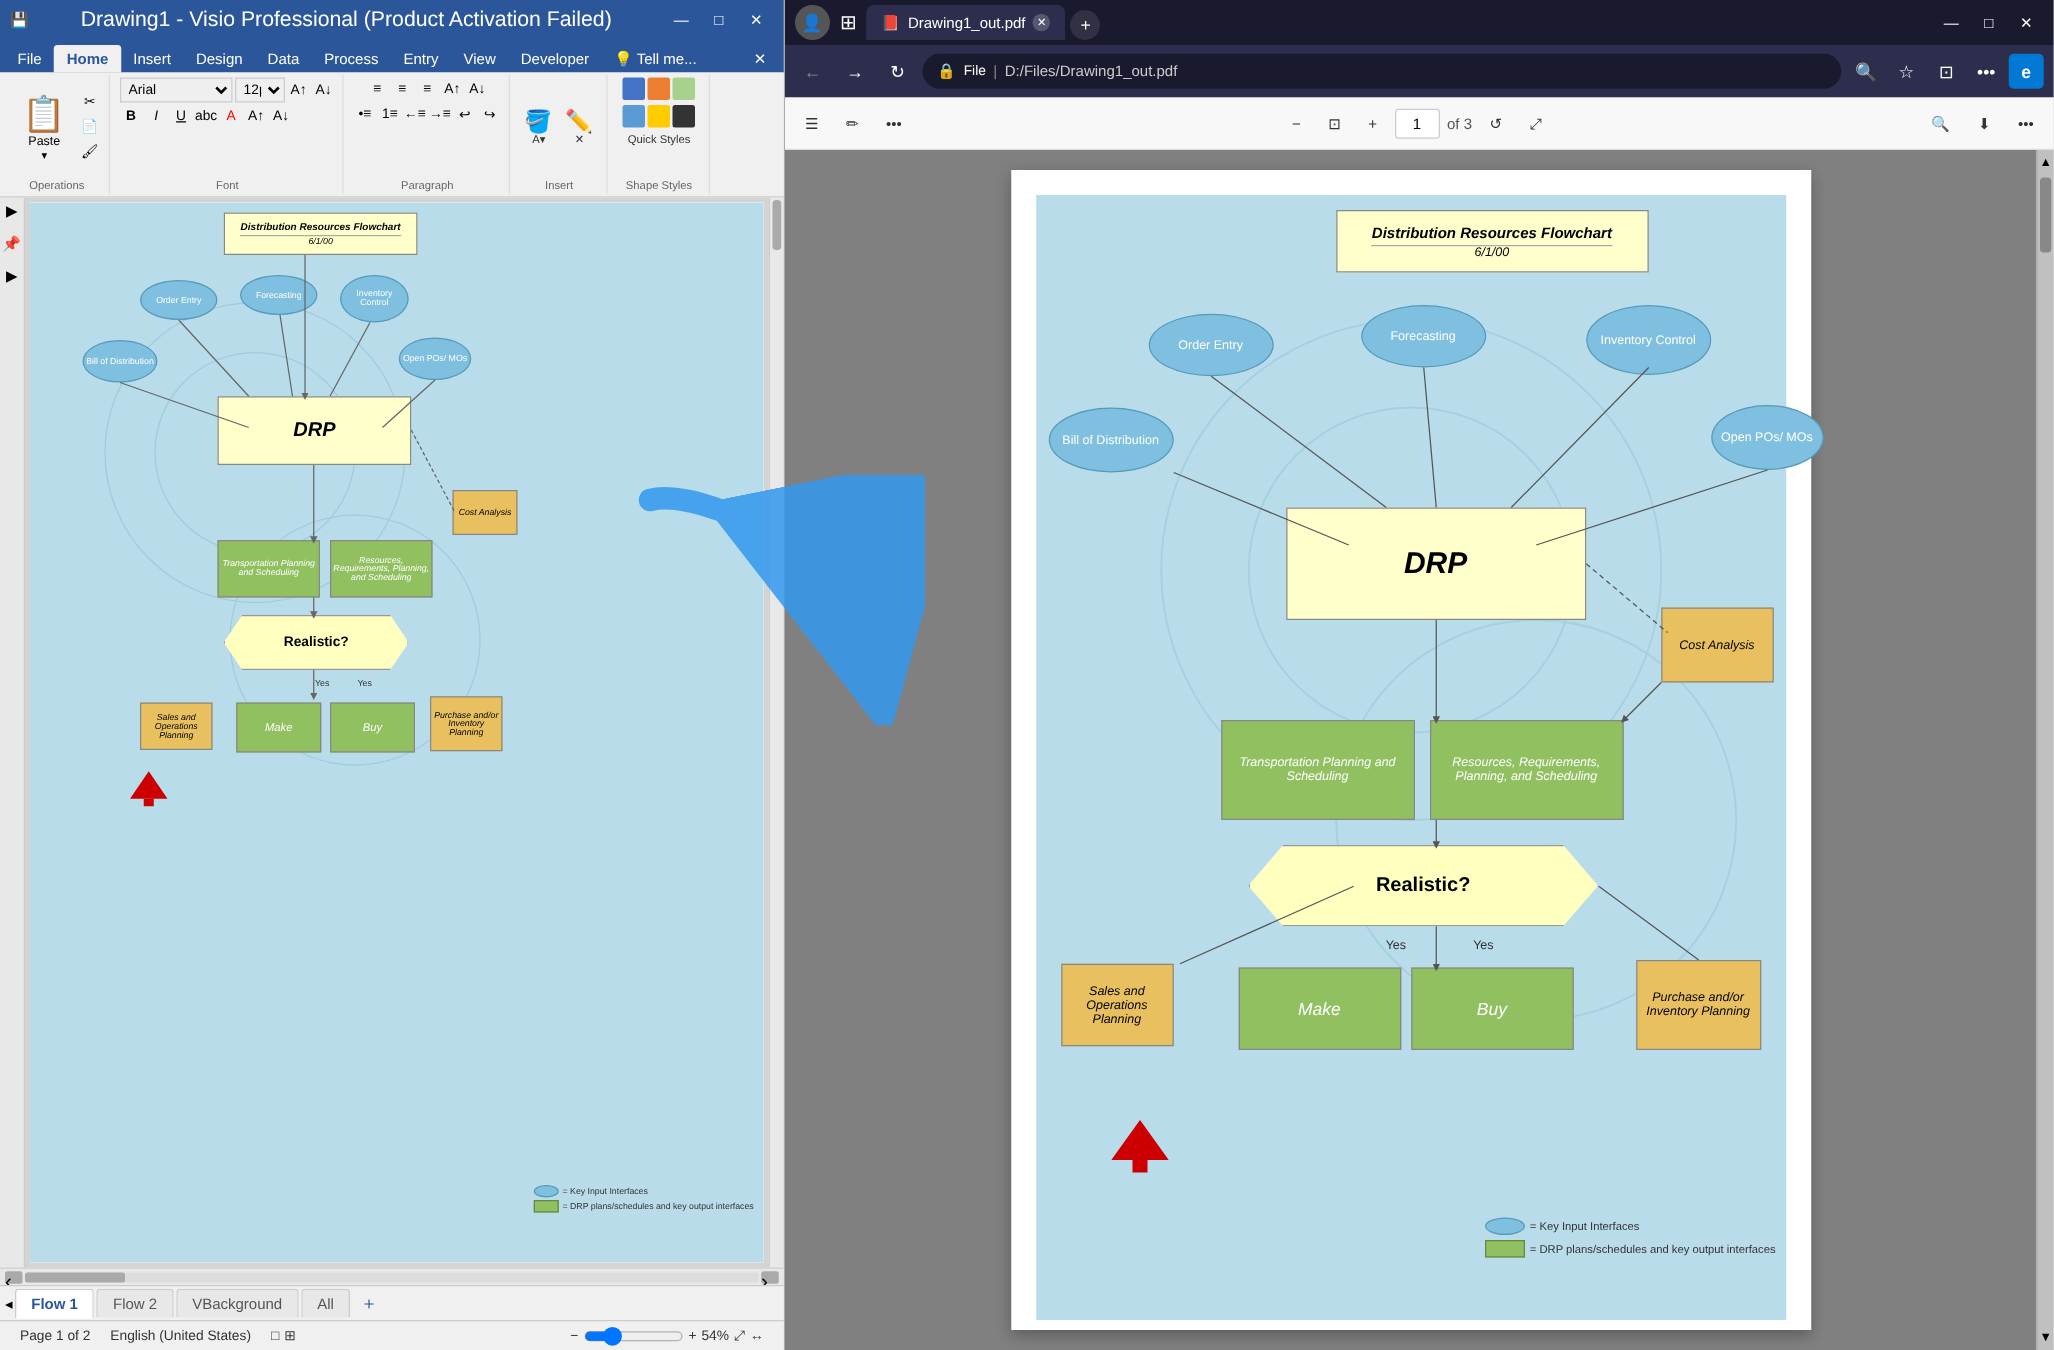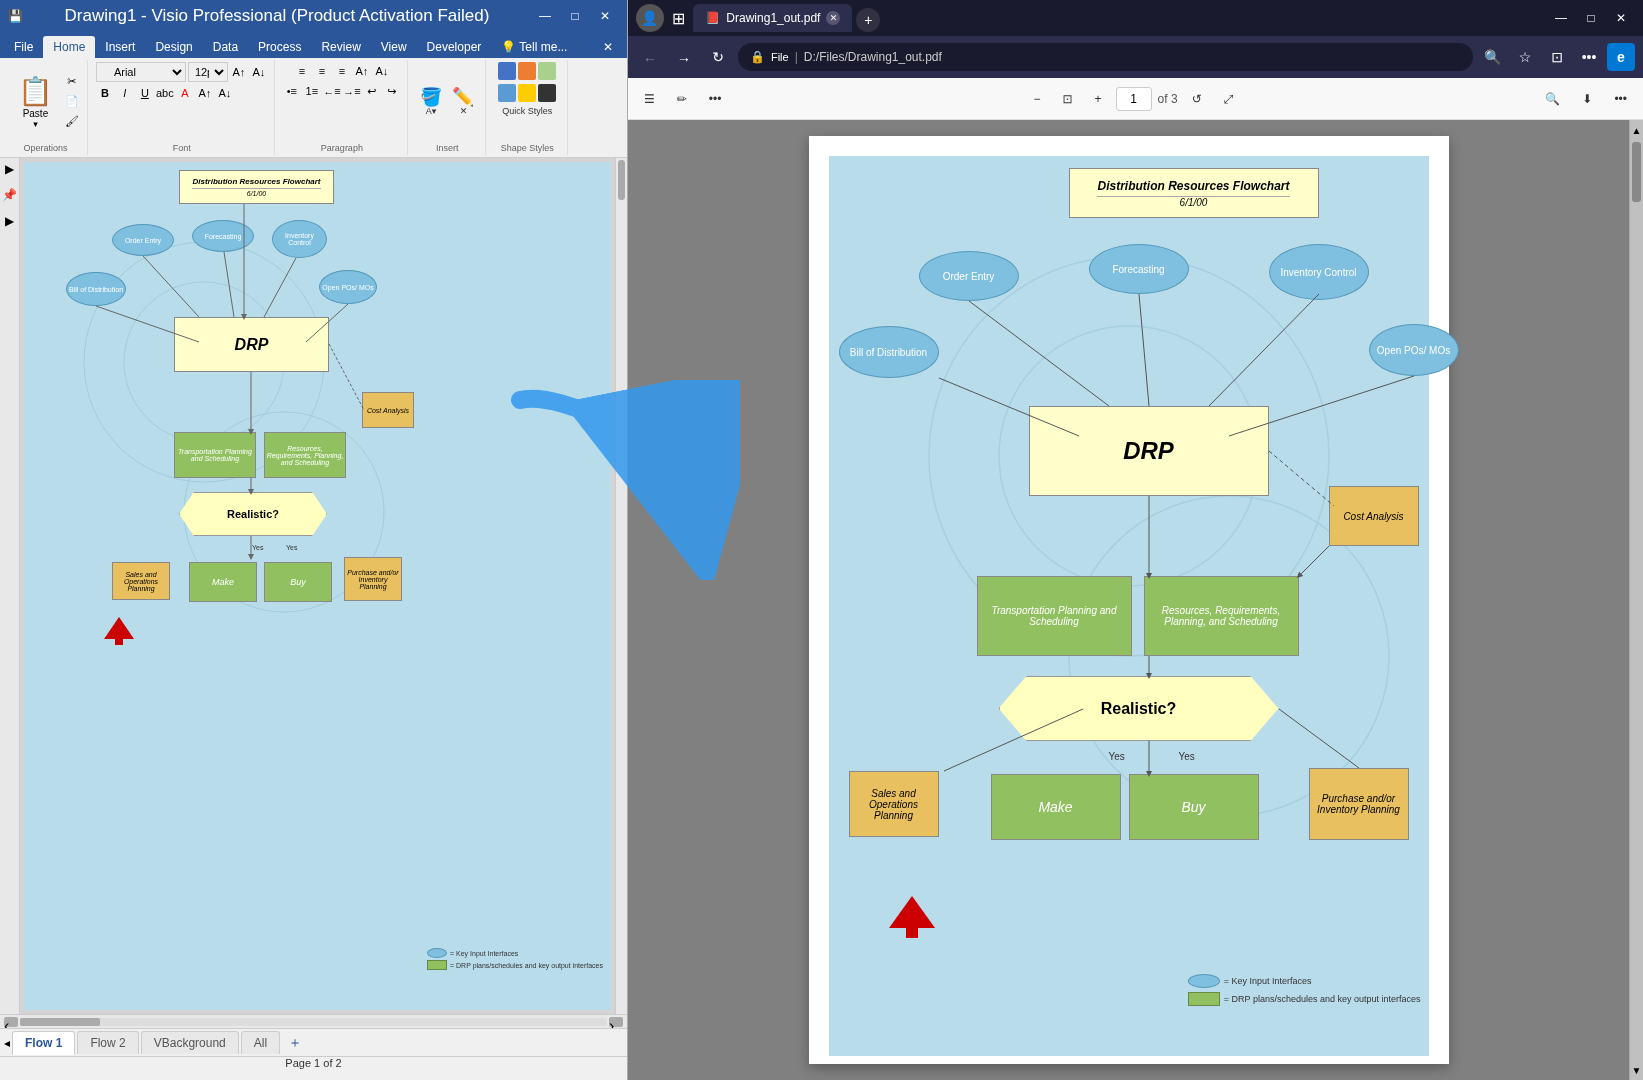--- a/index.html
+++ b/index.html
@@ -37,21 +37,21 @@
     .ribbon-tab {
       padding: 4px 10px;
       font-size: 12px;
       color: white;
       cursor: pointer;
       border-radius: 3px 3px 0 0;
     }
     .ribbon-tab.active {
       background: #f0f0f0;
       color: #2b579a;
-      font-weight: normal;
+      font-weight: bold;
     }
 
     .ribbon-bar {
       height: 100px;
       background: #f0f0f0;
       border-bottom: 1px solid #ccc;
       display: flex;
       align-items: stretch;
       padding: 2px 4px;
       gap: 2px;
@@ -100,21 +100,21 @@
       cursor: pointer;
       border-radius: 3px;
       font-size: 10px;
     }
     .font-row { display: flex; align-items: center; gap: 2px; }
     .font-select {
       width: 90px;
       height: 20px;
       font-size: 11px;
       border: 1px solid #ccc;
-      padding: 0 13px;
+      padding: 0 2px;
     }
     .font-size-select {
       width: 40px;
       height: 20px;
       font-size: 11px;
       border: 1px solid #ccc;
       padding: 0 2px;
     }
     .small-btn {
       width: 18px;
@@ -164,22 +164,21 @@
 
     .status-bar {
       height: 24px;
       background: #f0f0f0;
       border-top: 1px solid #ccc;
       display: flex;
       align-items: center;
       padding: 0 16px;
       font-size: 11px;
       color: #333;
-      gap: 29px;
-      flex-direction: column;
+      gap: 16px;
     }
 
     .tabs-bar {
       height: 28px;
       background: #f0f0f0;
       border-top: 1px solid #ccc;
       display: flex;
       align-items: center;
       padding: 0 4px;
       gap: 2px;
@@ -449,21 +448,21 @@
     </div>
   </div>
 
   <div class="ribbon-tabs">
     <div class="ribbon-tab">File</div>
     <div class="ribbon-tab active">Home</div>
     <div class="ribbon-tab">Insert</div>
     <div class="ribbon-tab">Design</div>
     <div class="ribbon-tab">Data</div>
     <div class="ribbon-tab">Process</div>
-    <div class="ribbon-tab">Review</div>
+    <div class="ribbon-tab">Entry</div>
     <div class="ribbon-tab">View</div>
     <div class="ribbon-tab">Developer</div>
     <div class="ribbon-tab">💡 Tell me...</div>
     <div class="ribbon-tab" style="margin-left:auto;">✕</div>
   </div>
 
   <div class="ribbon-bar">
 
     <div class="ribbon-group">
       <div class="ribbon-group-content">

